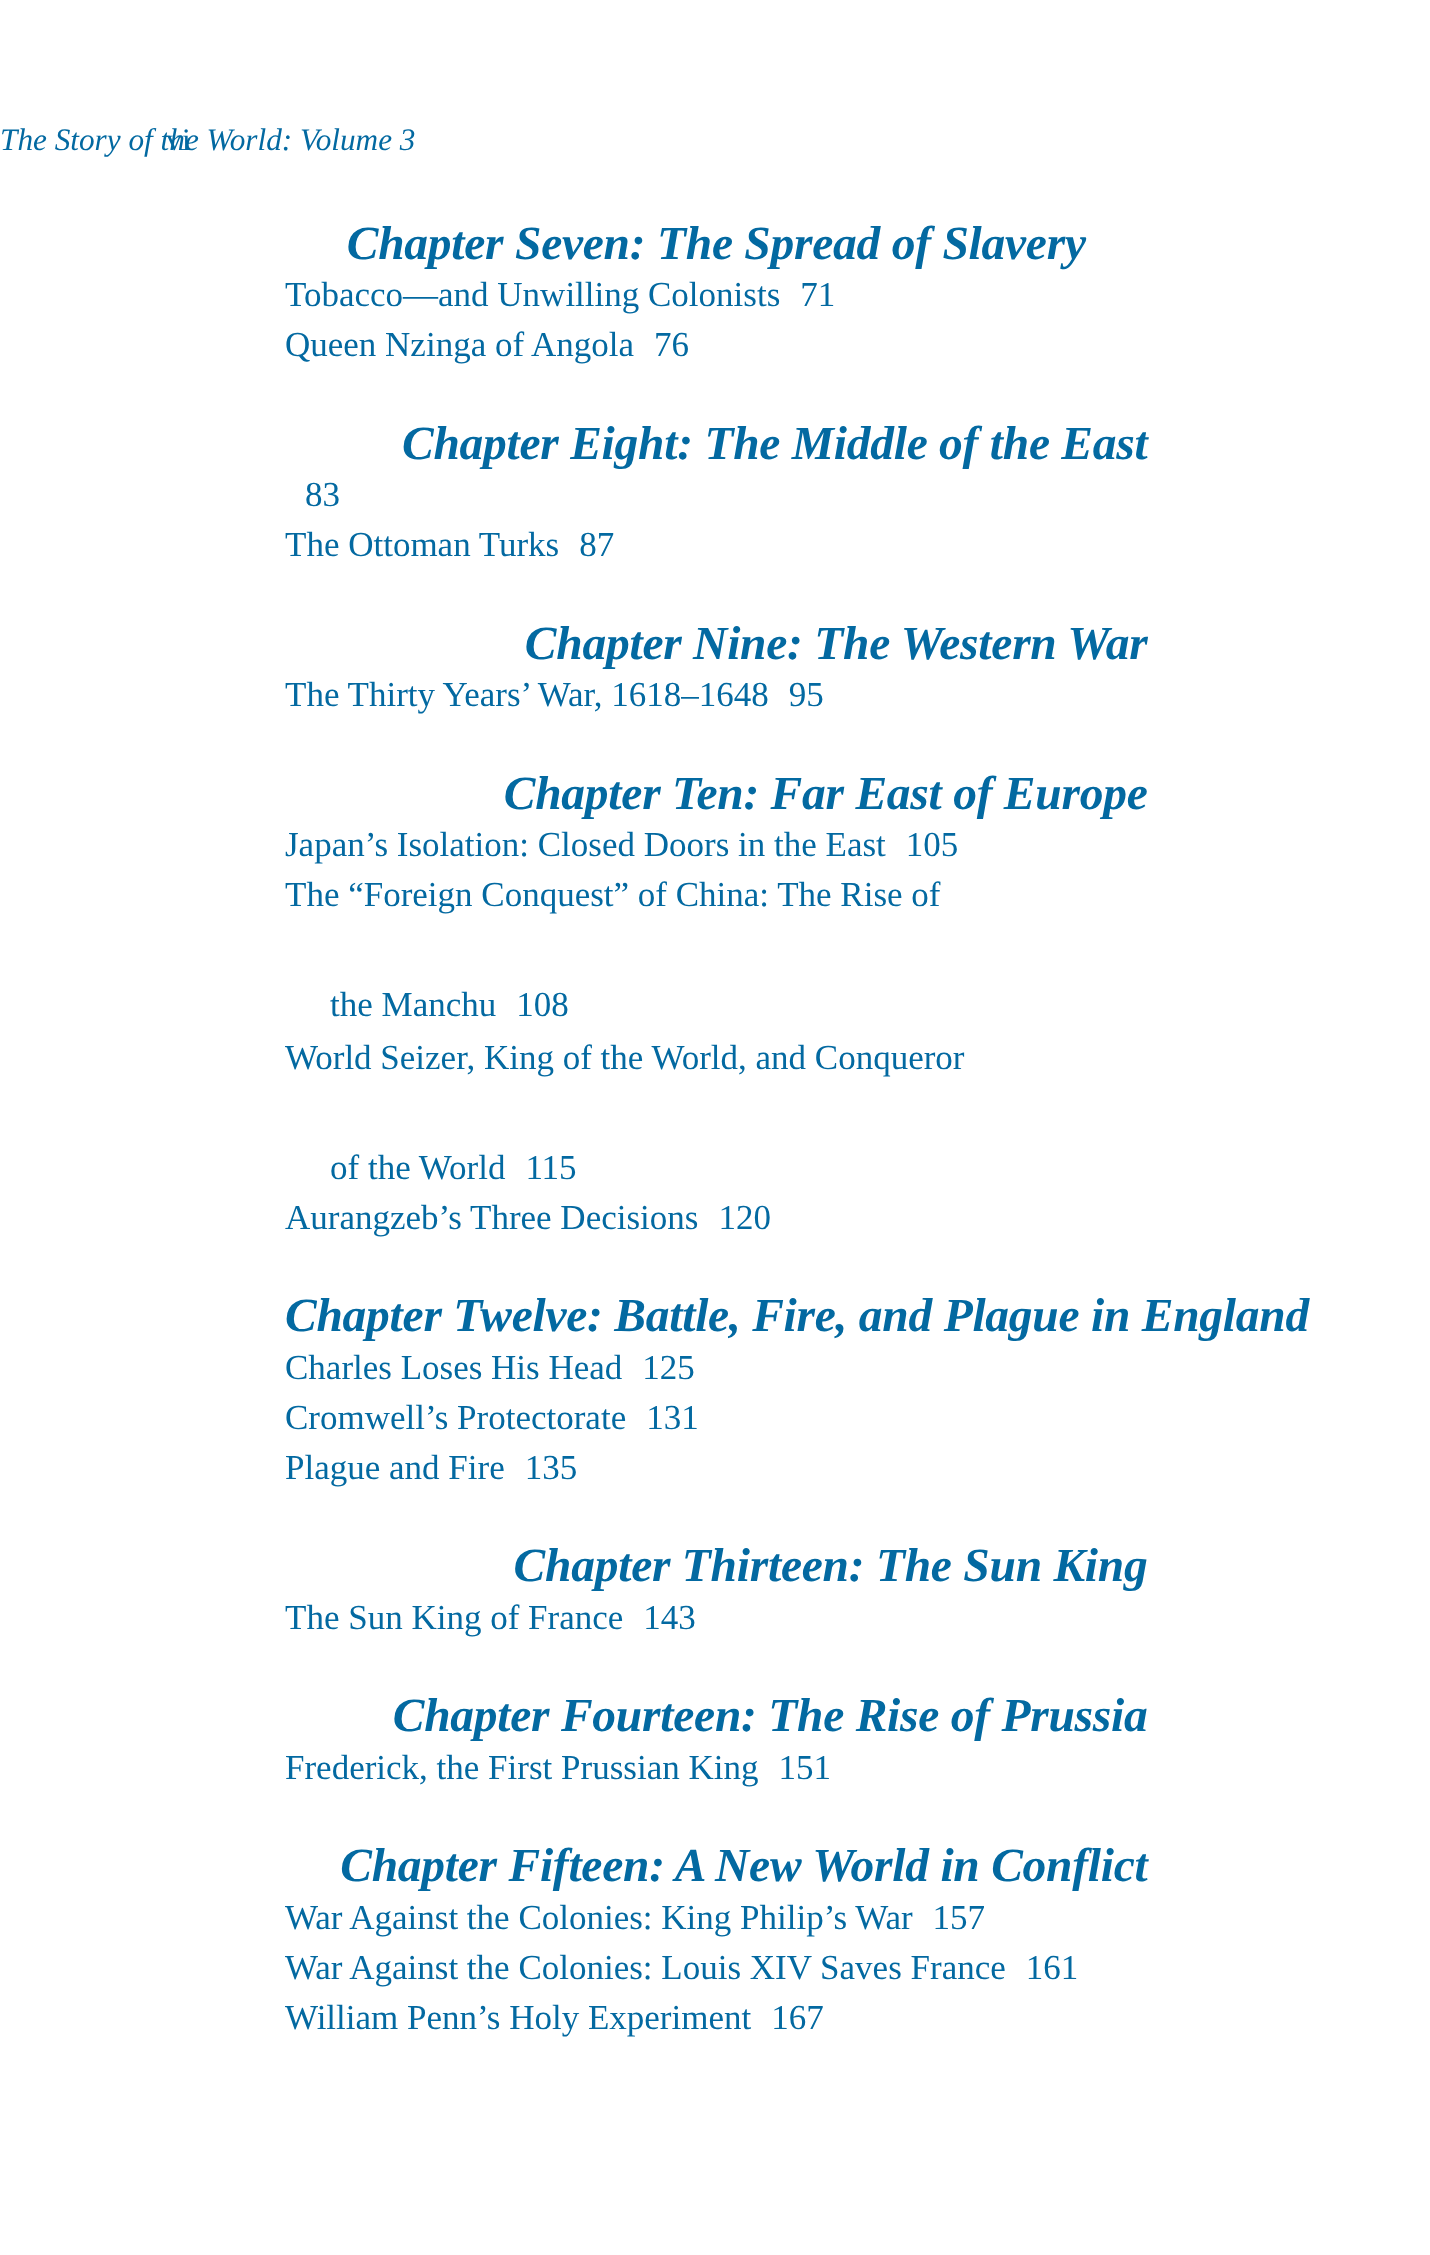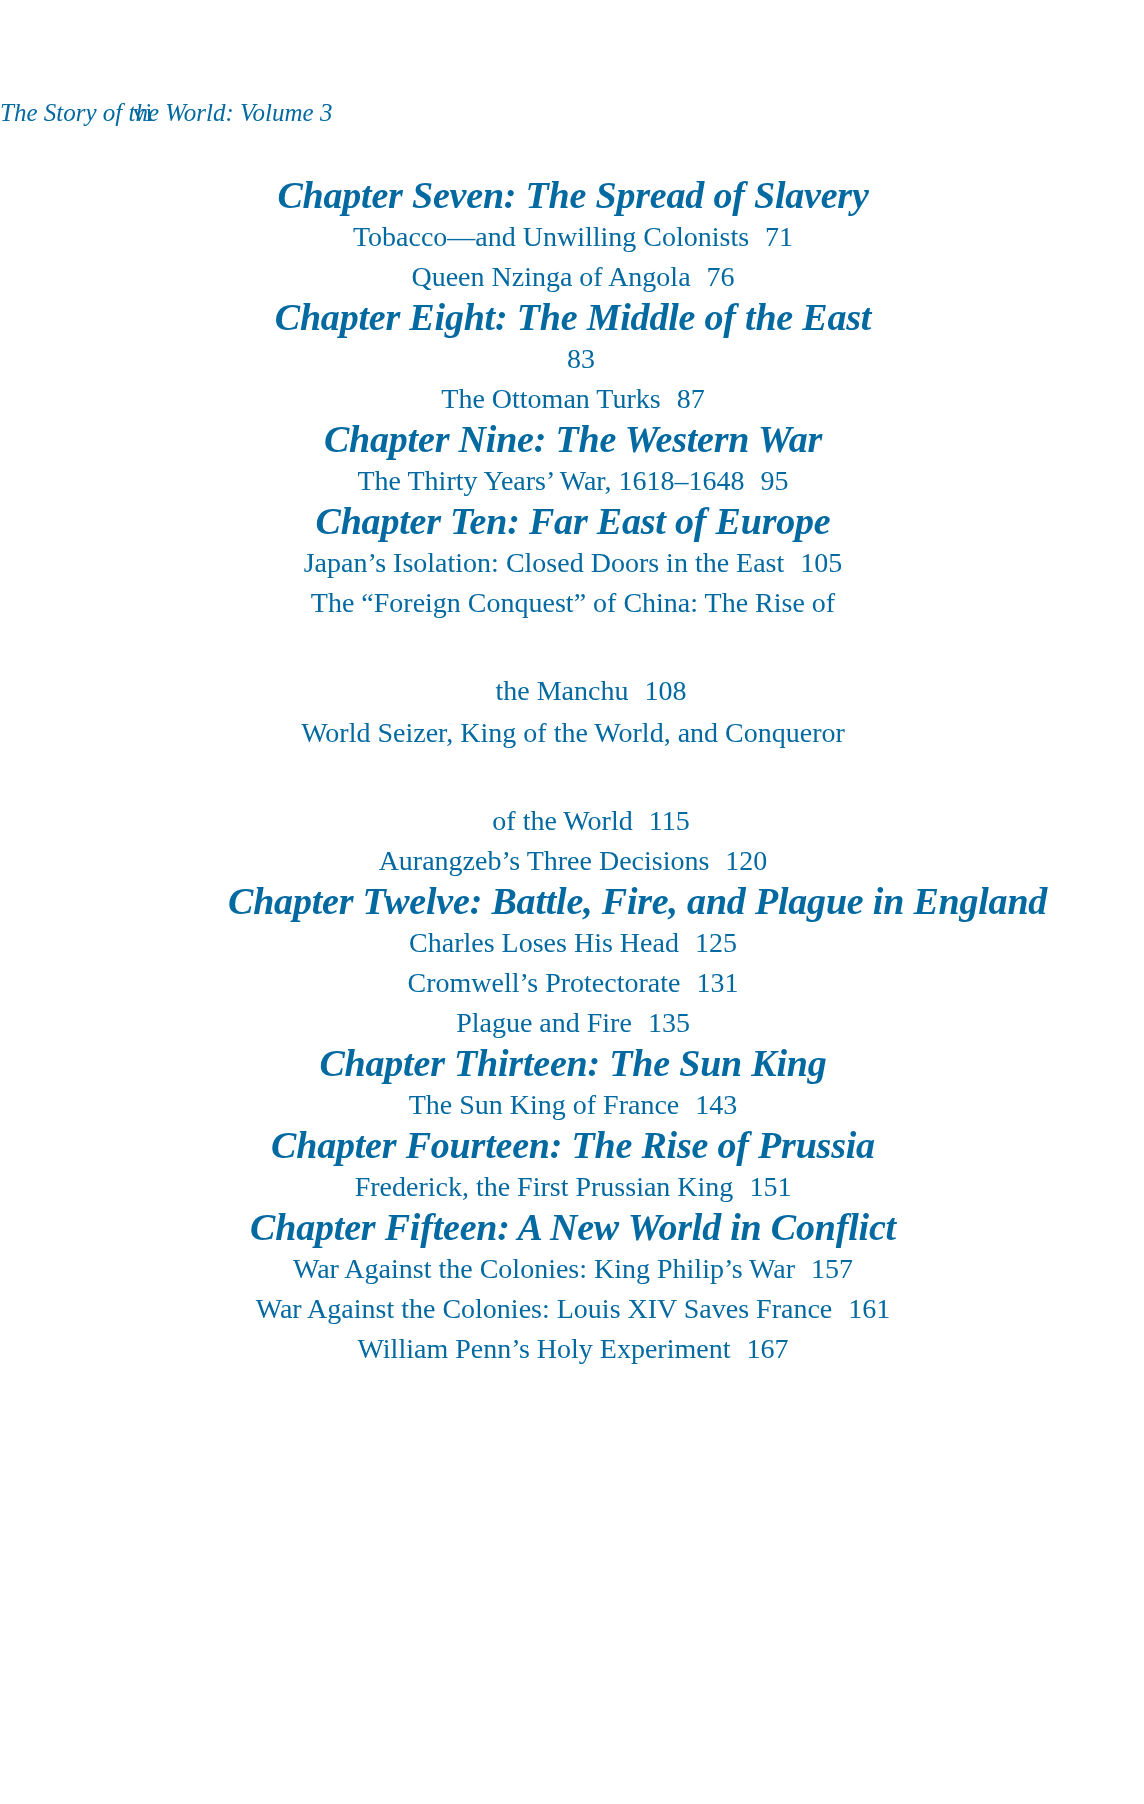--- a/index.html
+++ b/index.html
@@ -36,36 +36,38 @@
     font-style: italic;
   }
   
   #toc {
     position: absolute;
     top: 175px;
     left: 228px;
     width: 690px;
   }
   .toc-section + .toc-section .section-heading {
+    margin-top: 38px;
+    text-align: right;
   }
   .section-heading {
     text-align: center;
     white-space: nowrap;
     font-style: italic;
     font-weight: bold;
     font-size: 38px;
     line-height: 40px;
     letter-spacing: -0.2px;
   }
   .section-entries {
     margin-top: 2px;
   }
   .entry-row {
     display: flex;
-    justify-content: center;
+    justify-content: flex-start;
     align-items: baseline;
     font-size: 28px;
     line-height: 40px;
     white-space: nowrap;
   }
   .entry-title.continuation {
     padding-left: 36px;
     margin-top: 48px;
   }
   .entry-page {

